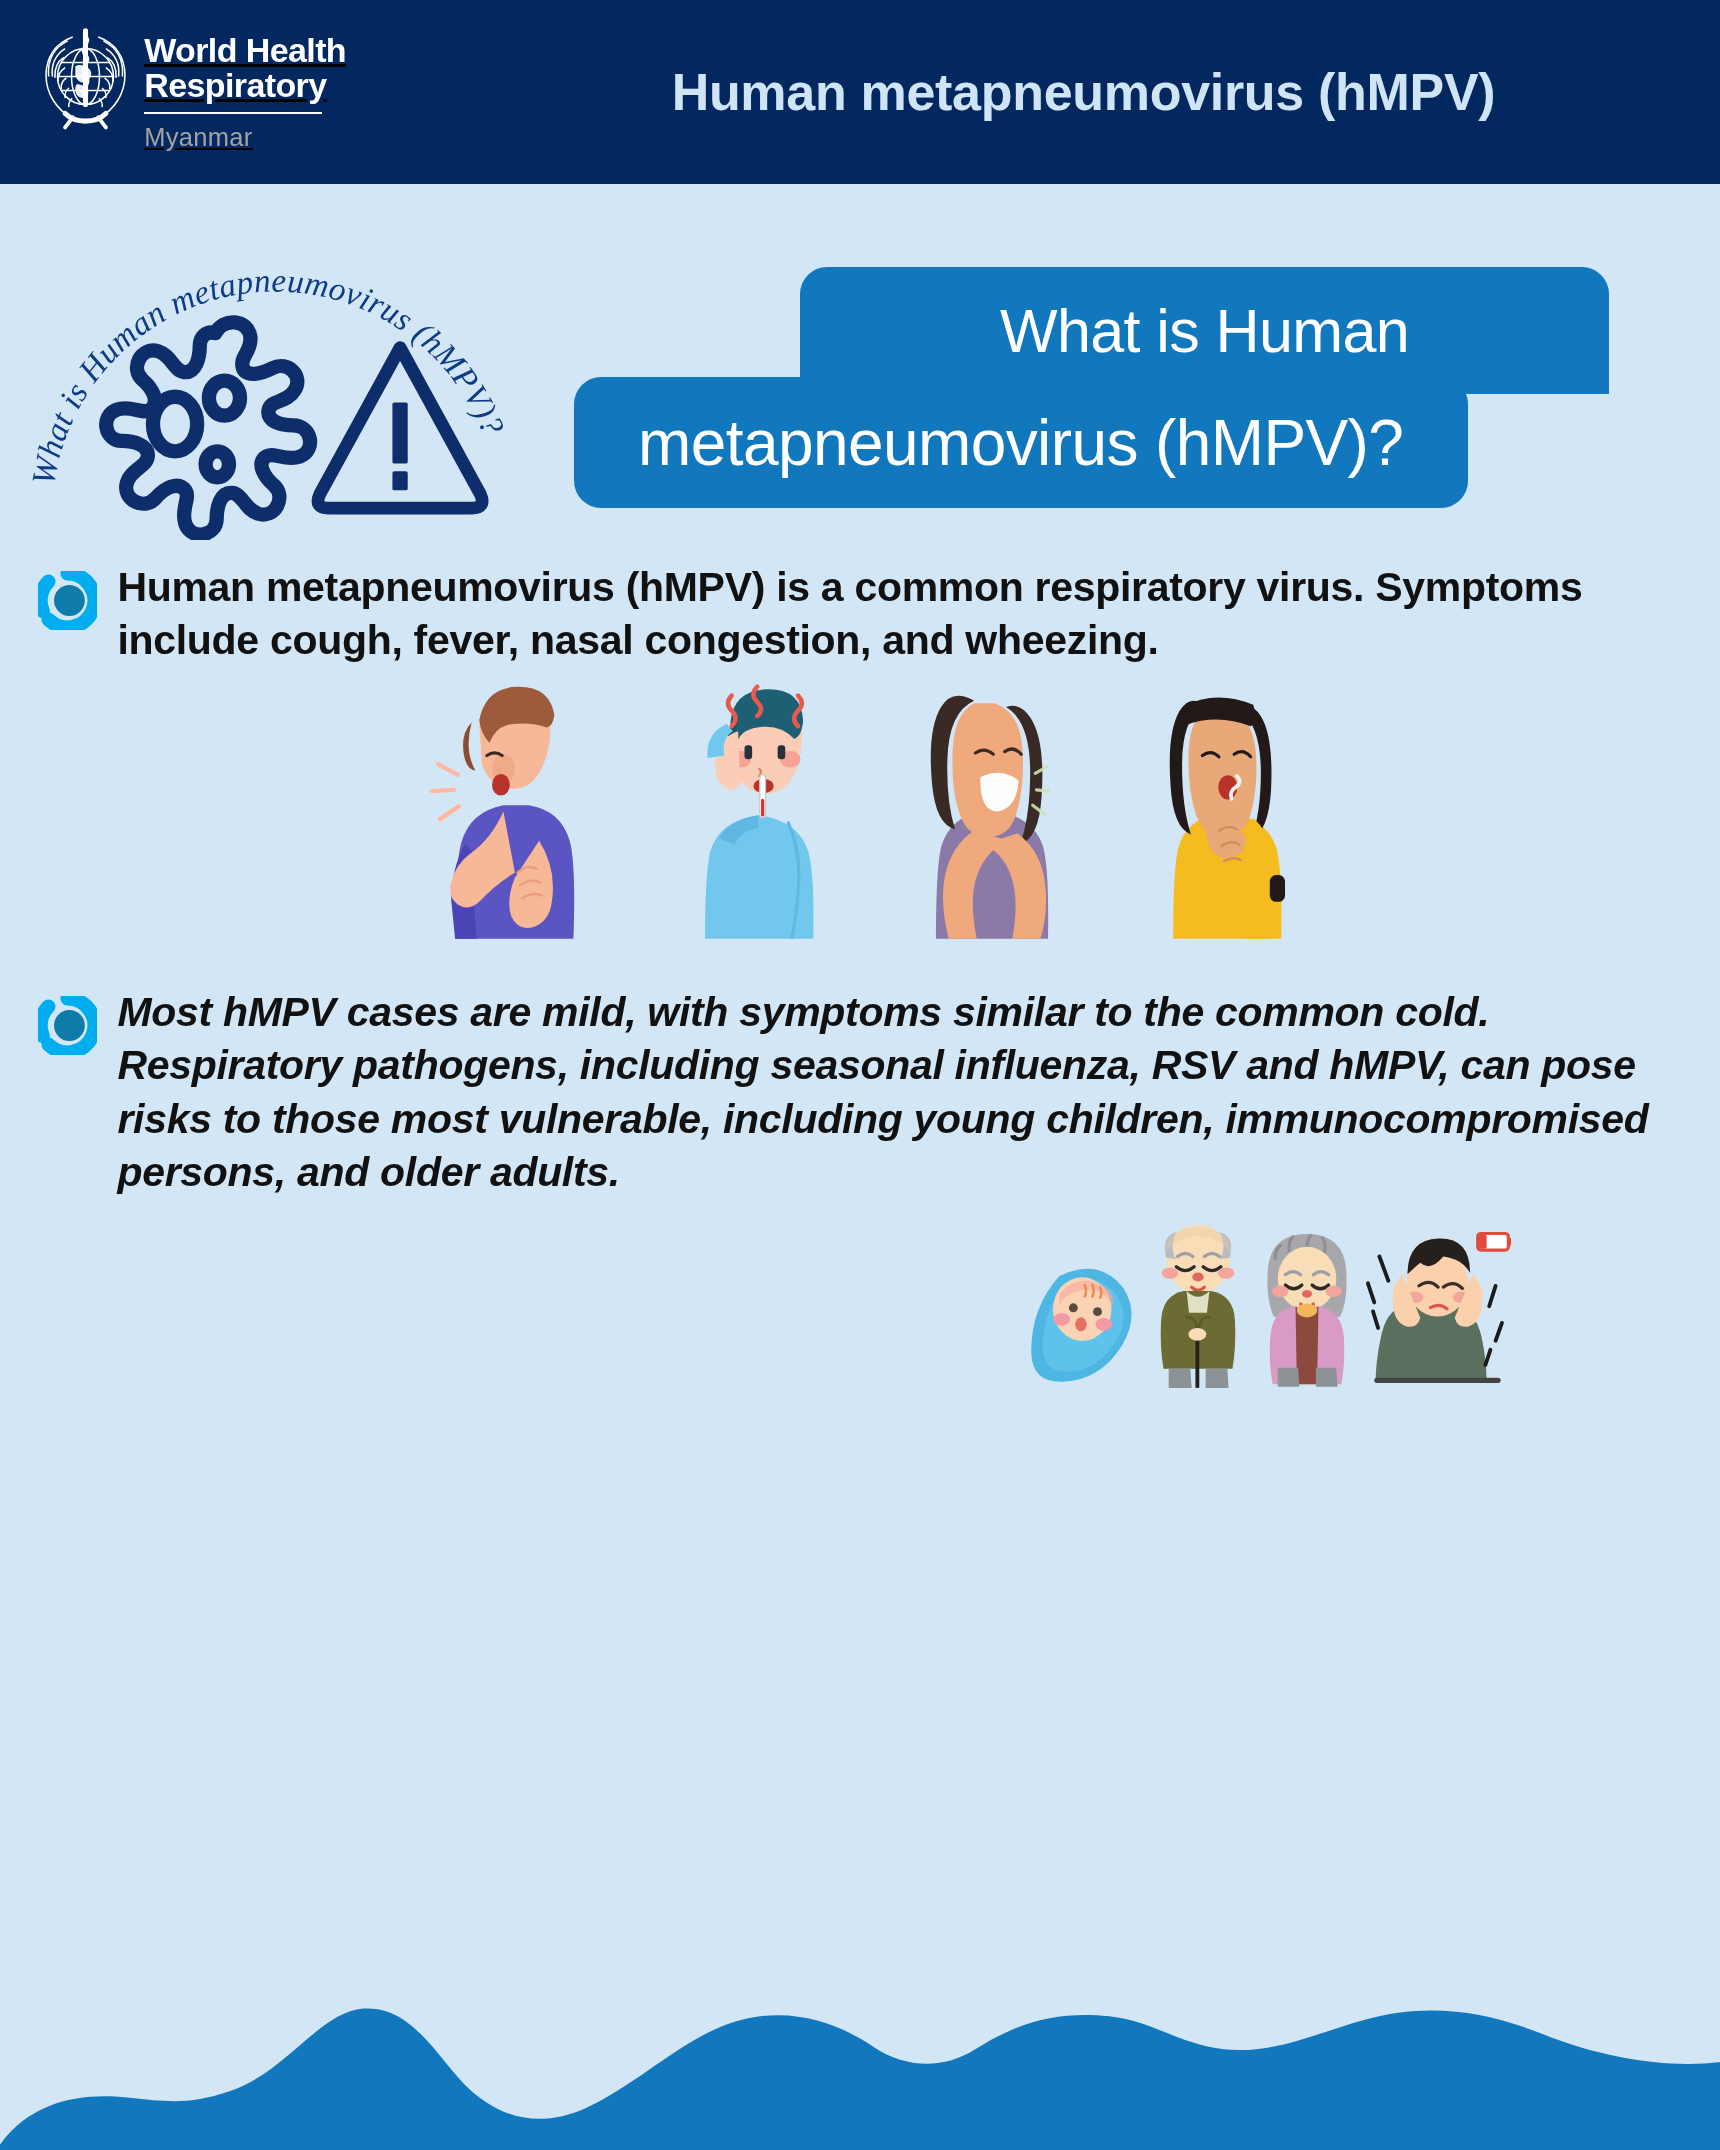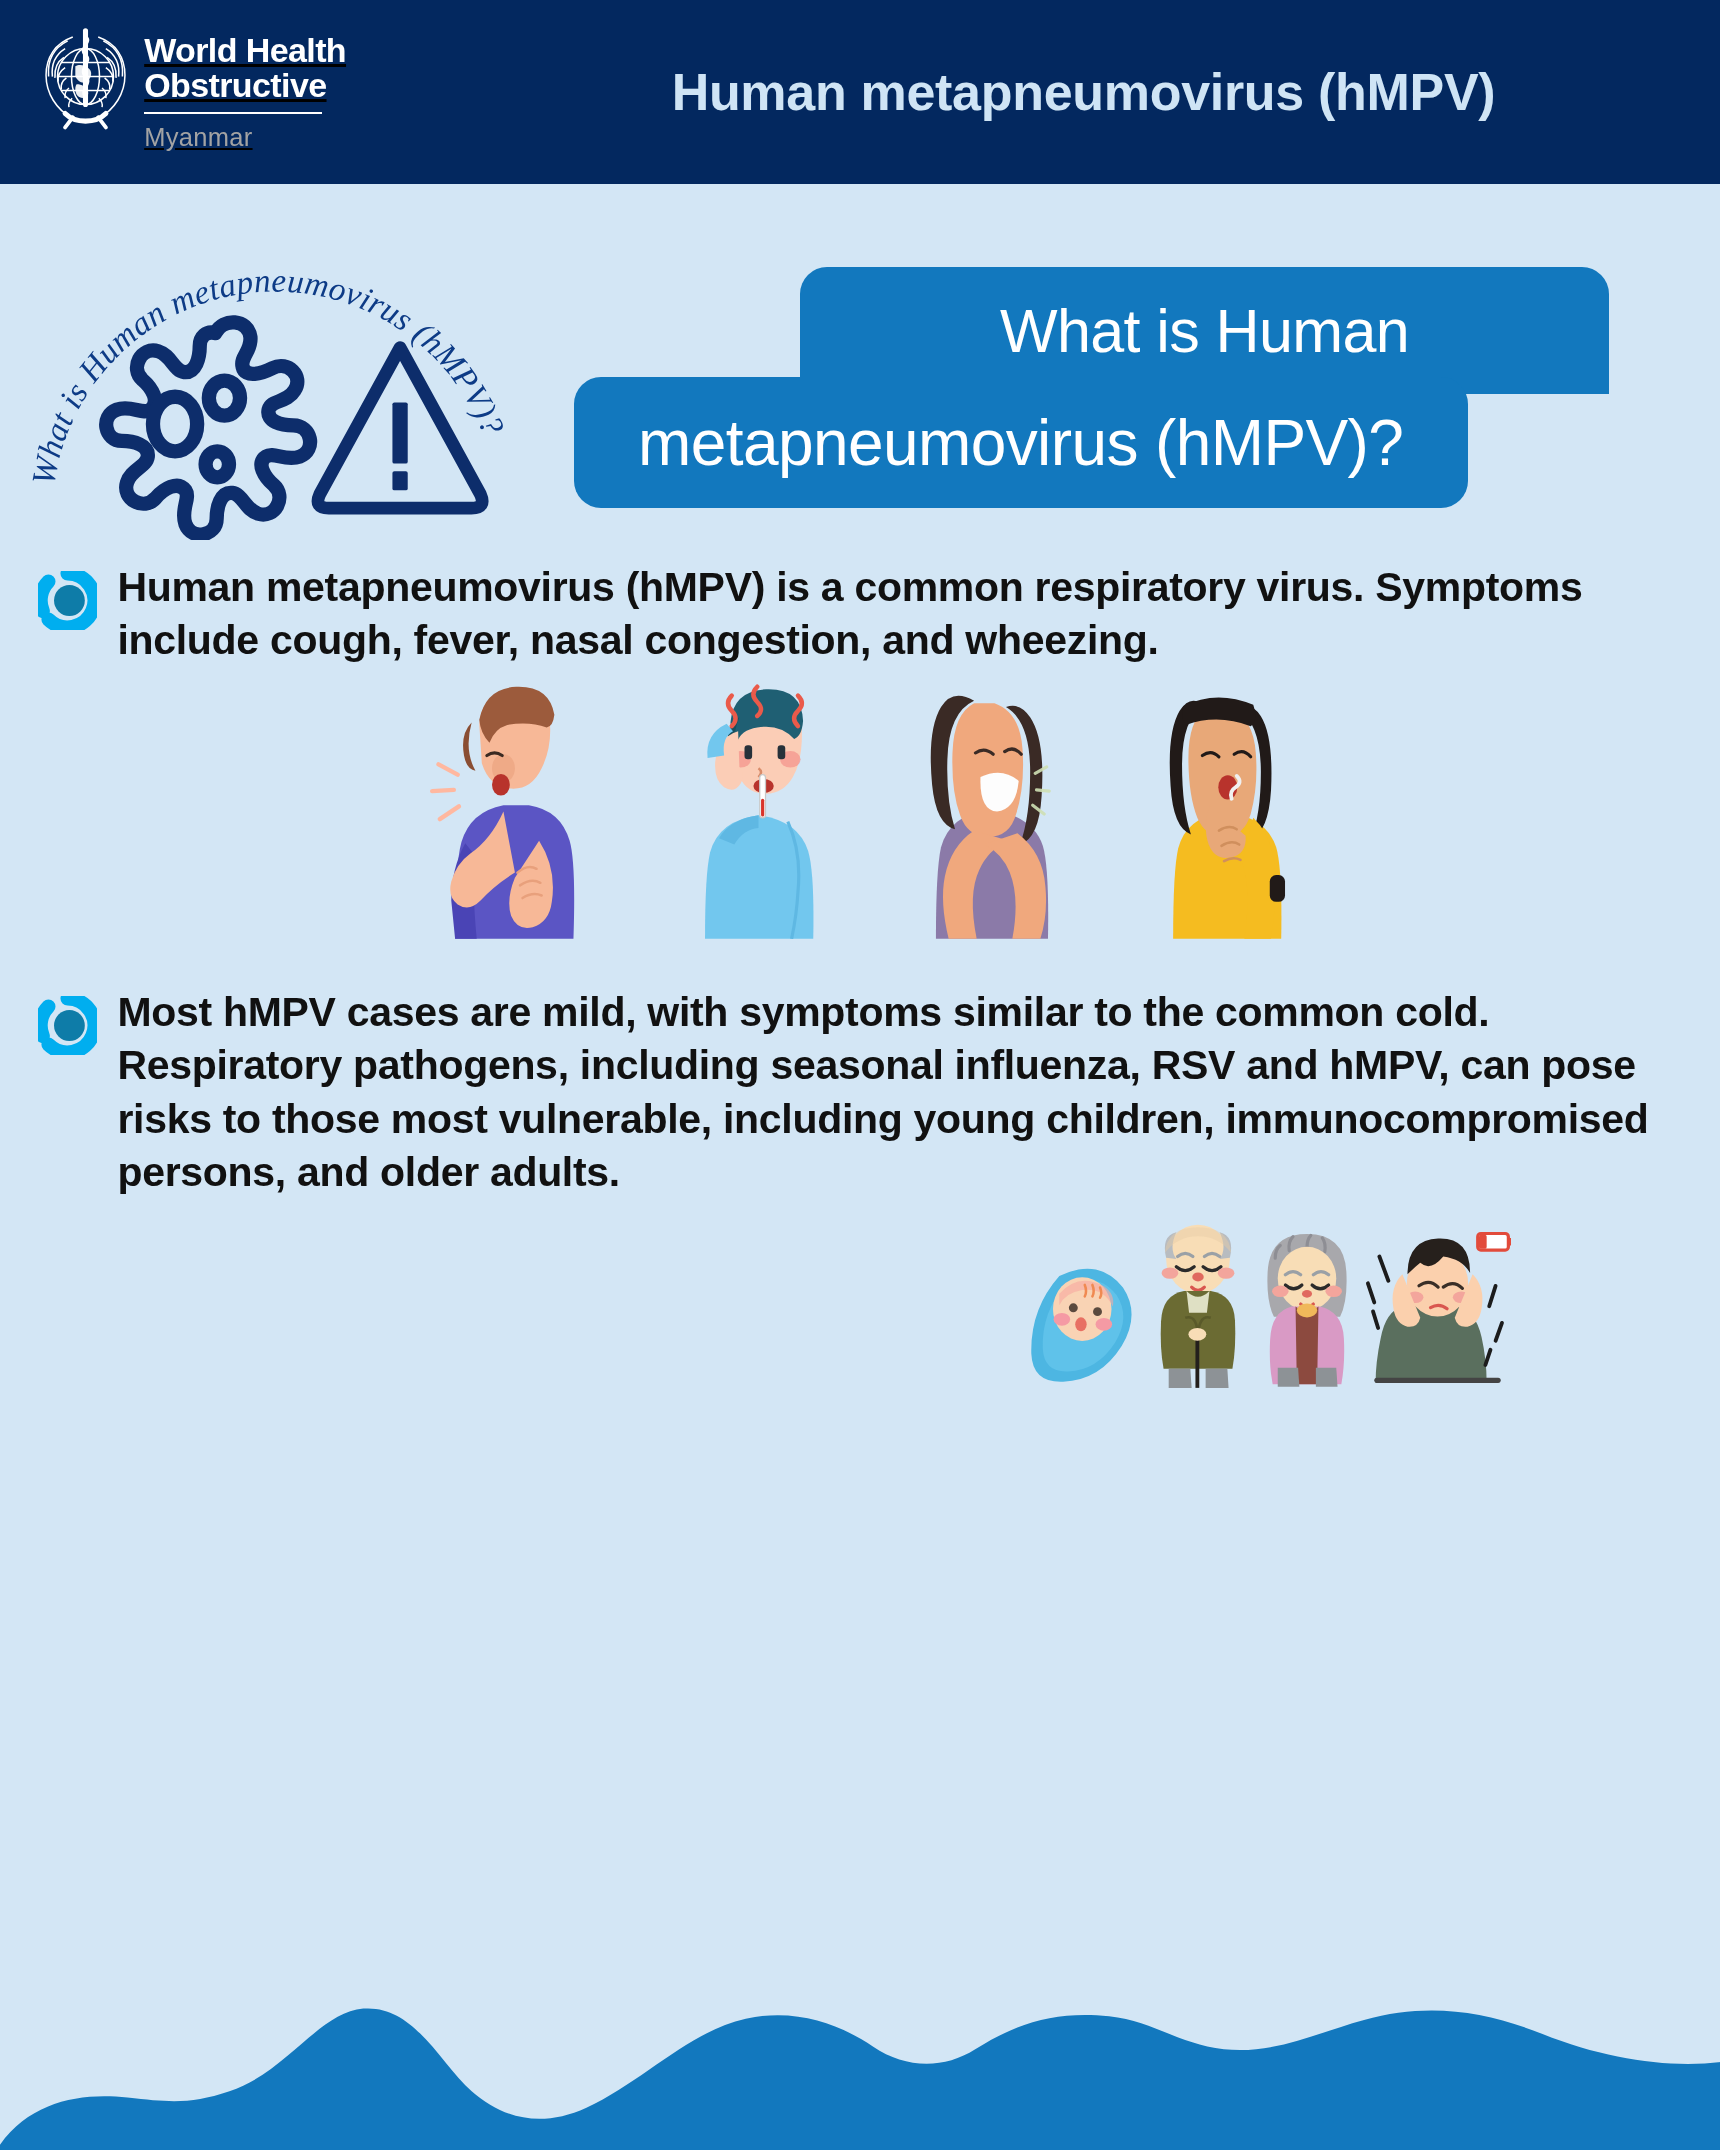--- a/index.html
+++ b/index.html
@@ -231,21 +231,21 @@
 
         <rect x="72" y="16" width="8" height="124" rx="4" fill="#ffffff"></rect>
         <path d="M76 30 C88 36 64 48 76 58 C88 68 64 80 76 92 C88 102 66 114 76 124" fill="none" stroke="#ffffff" stroke-width="5" stroke-linecap="round"></path>
 
         <path d="M44 150 C60 166 92 166 108 150" fill="none" stroke="#ffffff" stroke-width="8" stroke-linecap="round"></path>
         <path d="M56 156 L44 172 M96 156 L108 172" stroke="#ffffff" stroke-width="6" stroke-linecap="round"></path>
       </svg>
     </div>
     <div class="who-wordmark">
       <div class="who-line1">World Health</div>
-      <div class="who-line2">Obstructive</div>
+      <div class="who-line2">Respiratory</div>
       <div class="who-divider"></div>
       <div class="who-country">Myanmar</div>
     </div>
   </div>
 
   <div class="header-title">Human metapneumovirus (hMPV)</div>
 </div>
 
 <div class="hero">
 
@@ -403,21 +403,21 @@
         <ellipse cx="146" cy="162" rx="15" ry="19" fill="#b8332c"></ellipse>
         <path d="M118 190 q-12 34 -2 62 q10 26 36 20 q24 -6 22 -34" fill="#e8a878"></path>
         <path d="M132 230 q16 -10 28 -2 M136 254 q16 -10 28 -2 M140 278 q14 -8 26 -2" stroke="#d08f5d" stroke-width="4" fill="none" stroke-linecap="round"></path>
         <path d="M186 210 q30 28 34 80 q4 42 -6 110 h-42 q12 -80 -4 -120" fill="#f5bc20"></path>
         <rect x="212" y="300" width="24" height="42" rx="10" fill="#211a18"></rect>
         <path d="M160 144 q10 10 -2 18 q-10 6 -6 18" stroke="#f0f0f0" stroke-width="6" fill="none" stroke-linecap="round"></path>
       </svg>
     </div>
   </div>
 
-  <div class="bullet-row" style="margin-bottom:23px;">
+  <div class="bullet-row" style="margin-bottom:23px;font-style:italic;">
     <span class="bullet-icon">
       <svg viewBox="0 0 92 92" width="59" height="59">
         <path d="M46 4 a42 42 0 1 1 -29.7 71.7" fill="none" stroke="#00aeef" stroke-width="22" stroke-linecap="round"></path>
         <path d="M16.3 16.3 a42 42 0 0 0 -8.8 46" fill="none" stroke="#00aeef" stroke-width="22" stroke-linecap="round"></path>
         <circle cx="49" cy="46" r="24" fill="#0e7ca8"></circle>
       </svg>
     </span>
     <div class="bullet-text">Most hMPV cases are mild, with symptoms similar to the common cold. Respiratory pathogens, including seasonal influenza, RSV and hMPV, can pose risks to those most vulnerable, including young children, immunocompromised persons, and older adults.</div>
   </div>
 

